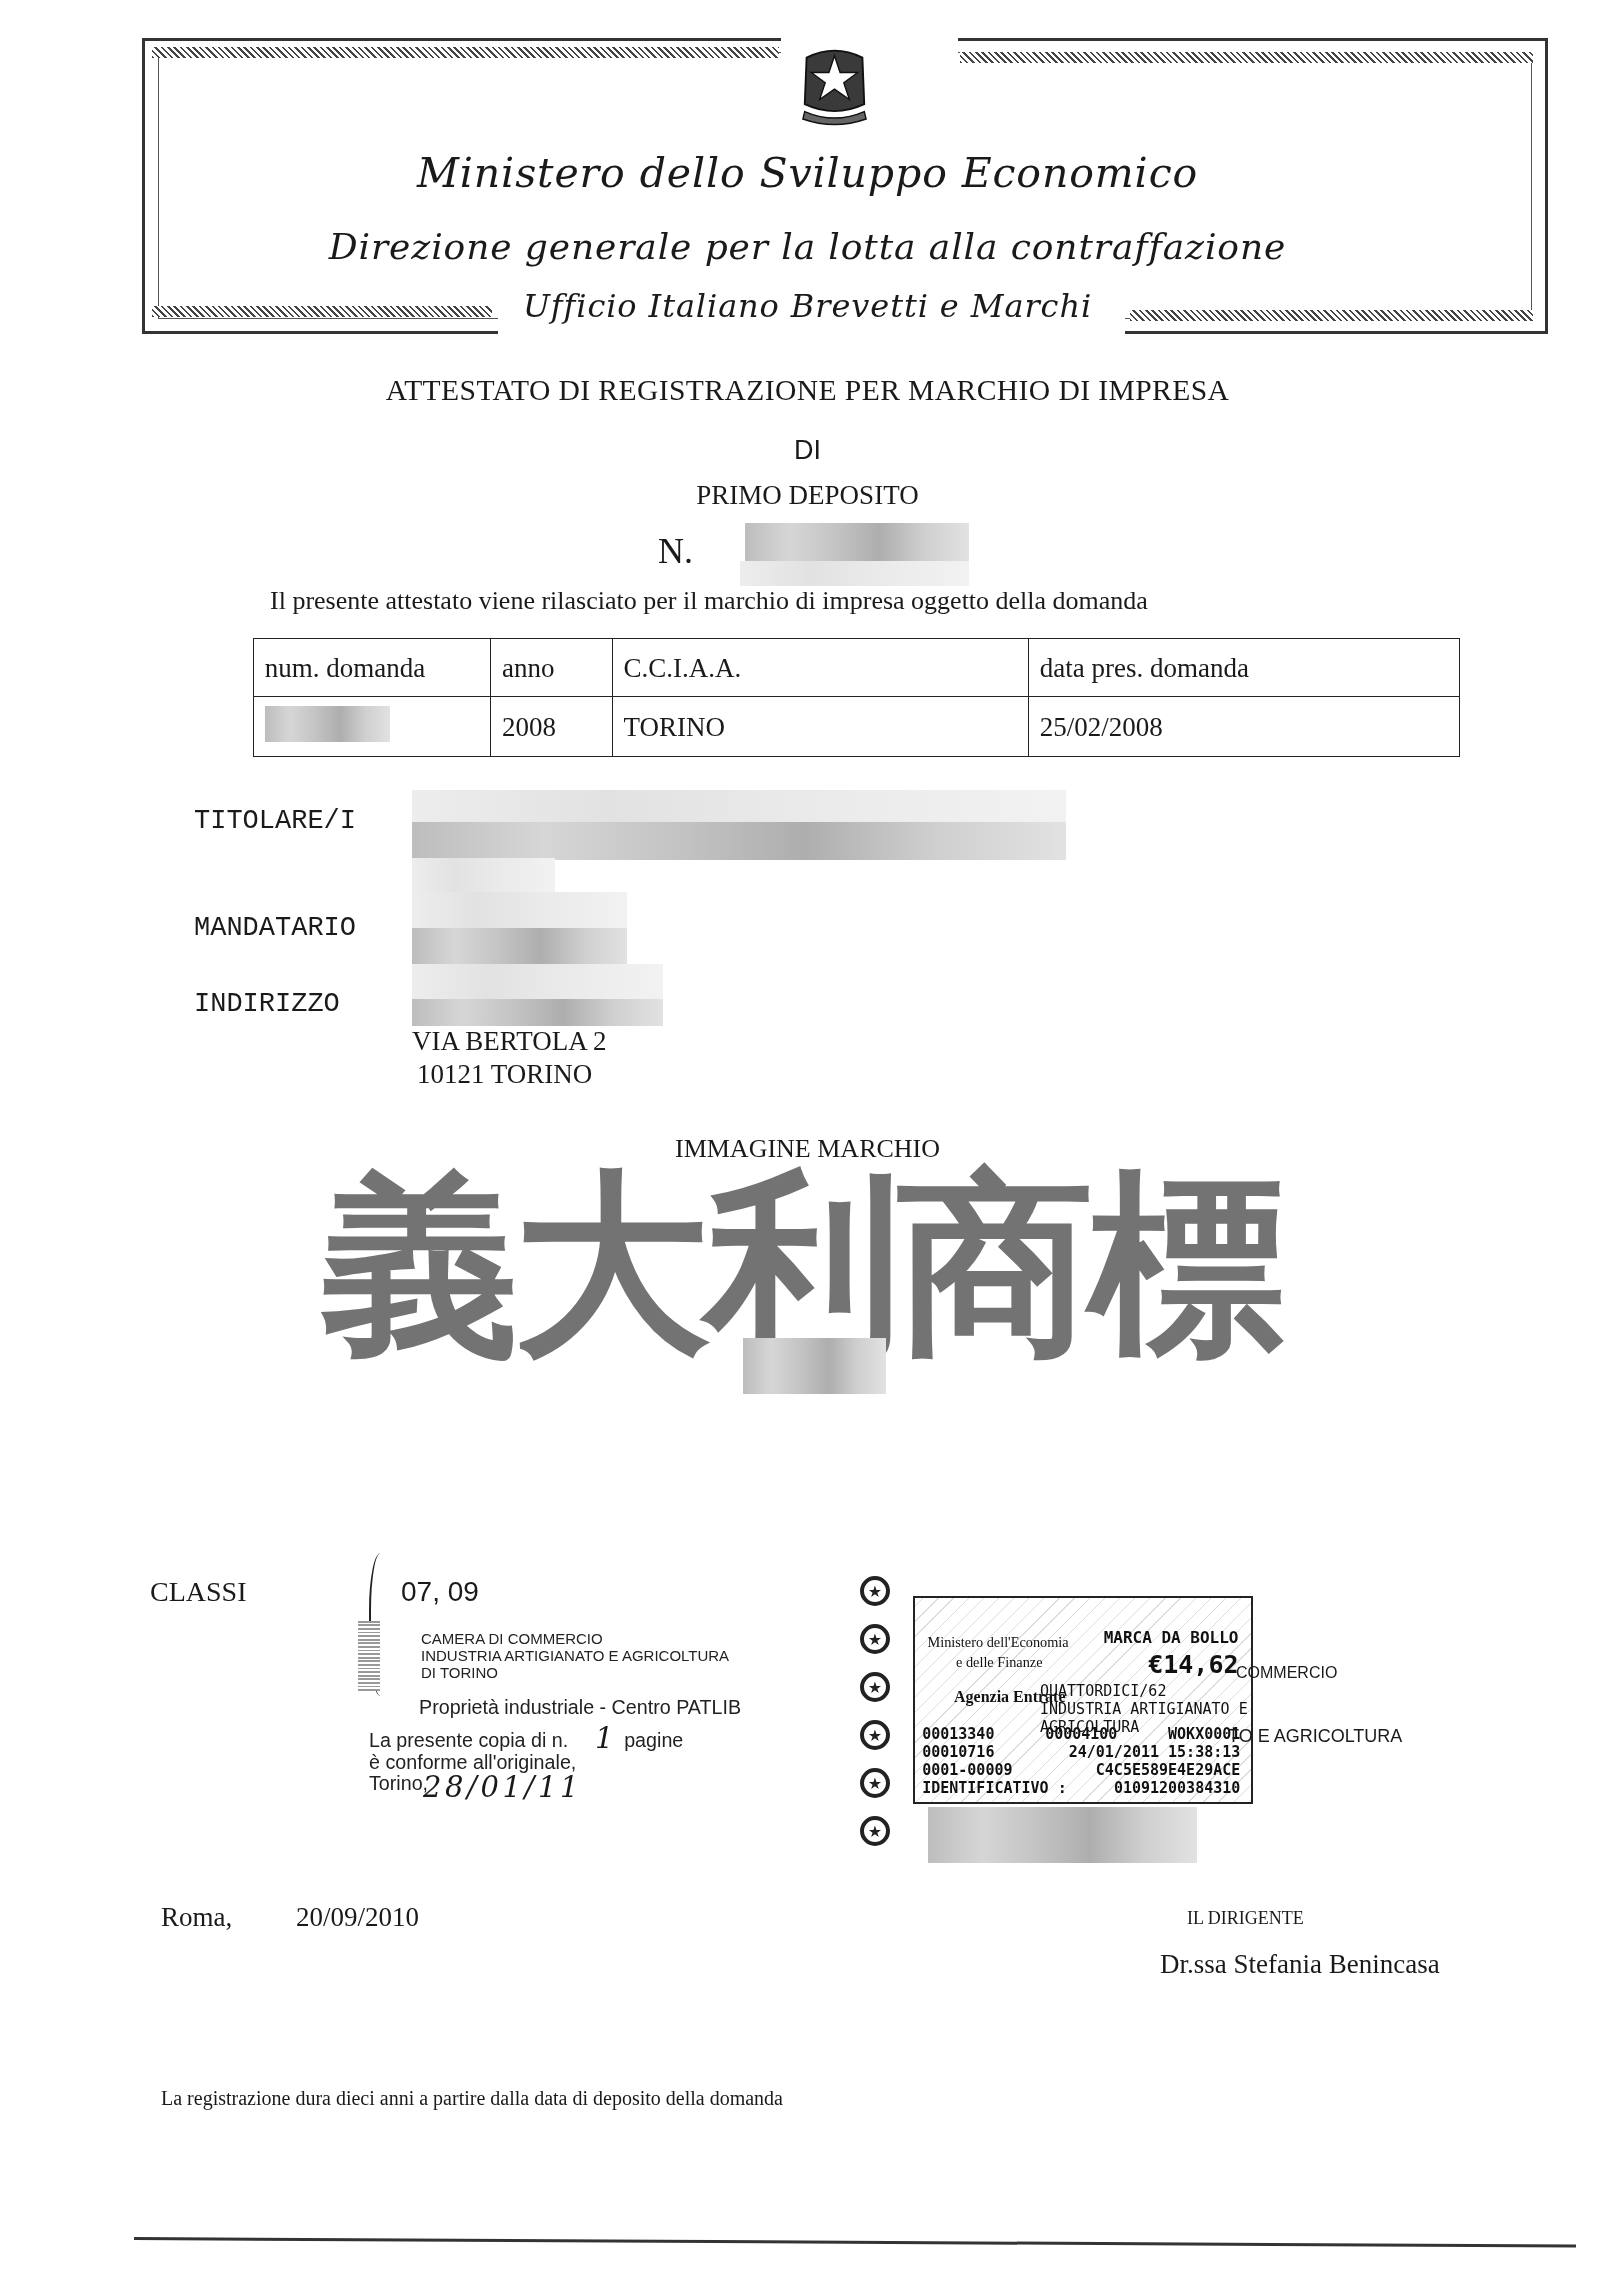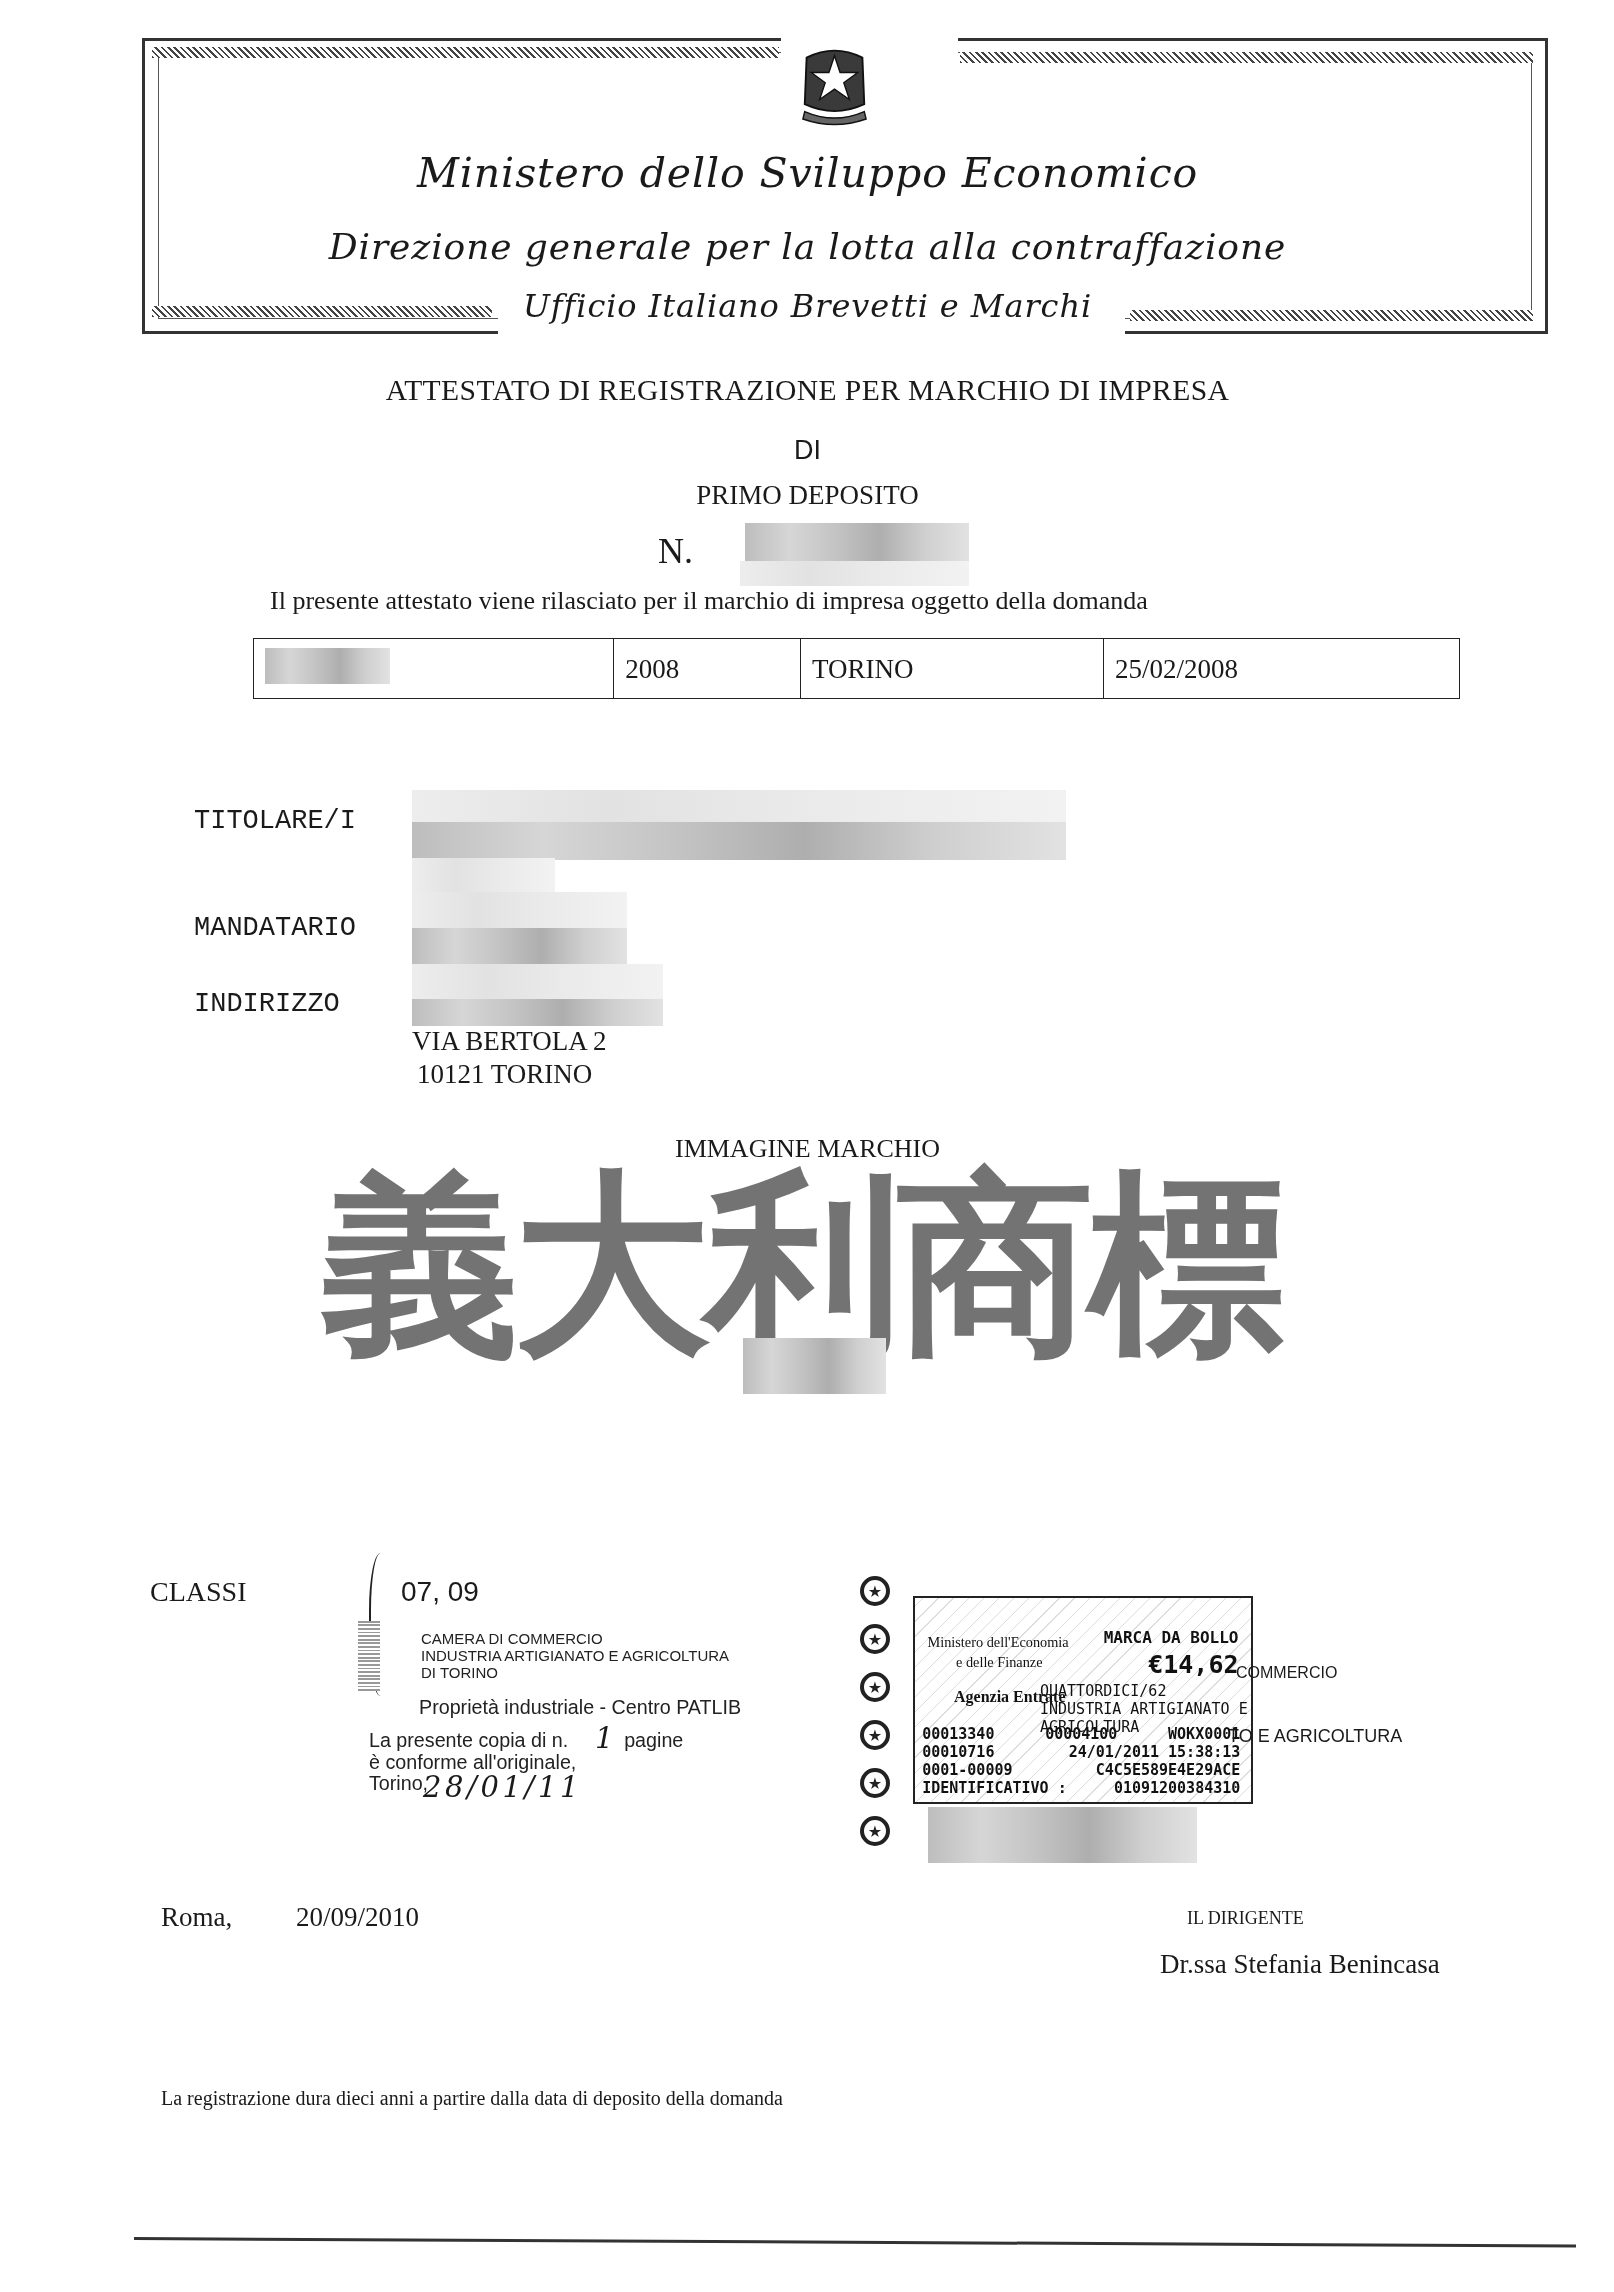--- a/index.html
+++ b/index.html
@@ -119,20 +119,26 @@
 <div class="abs title">ATTESTATO DI REGISTRAZIONE PER MARCHIO DI IMPRESA</div>
 <div class="abs di">DI</div>
 <div class="abs primo">PRIMO DEPOSITO</div>
 <div class="abs nlabel">N.</div>
 <div class="abs redact nred1"></div>
 <div class="abs redact-light nred2"></div>
 <div class="abs intro">Il presente attestato viene rilasciato per il marchio di impresa oggetto della domanda</div>
 
 <table class="app">
   <tbody>
+      <tr>
+    <td style="width:215px">num. domanda</td>
+    <td style="width:99px">anno</td>
+    <td style="width:394px">C.C.I.A.A.</td>
+    <td>data pres. domanda</td>
+  </tr>
   <tr>
     <td><span class="tred redact"></span></td>
     <td>2008</td>
     <td>TORINO</td>
     <td>25/02/2008</td>
   </tr>
 </tbody>
   </table>
 
 <div class="abs lbl l-tit">TITOLARE/I</div>

